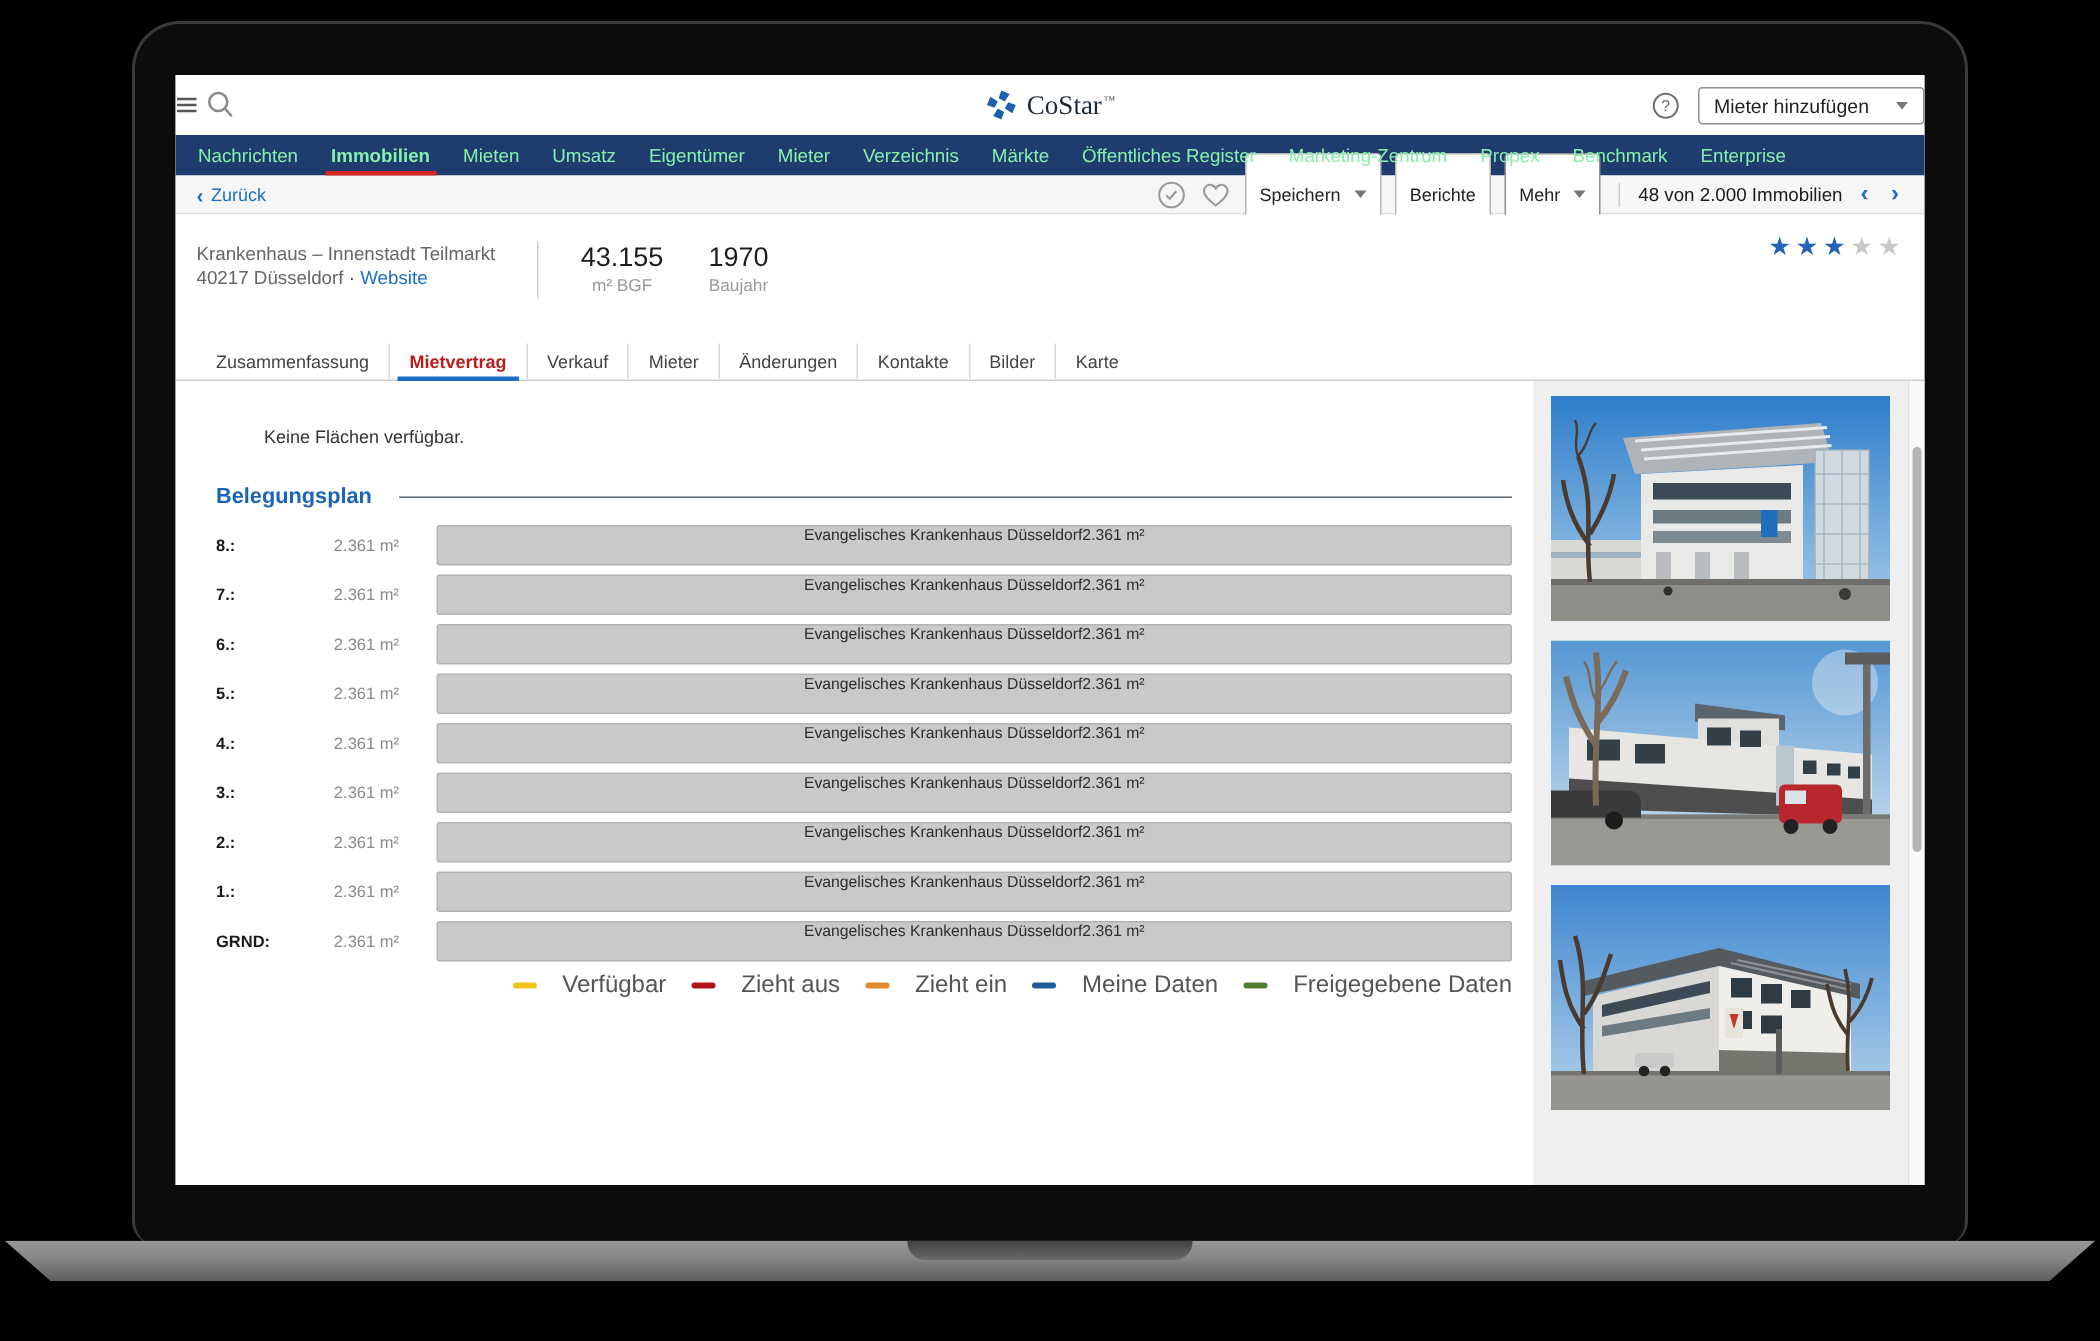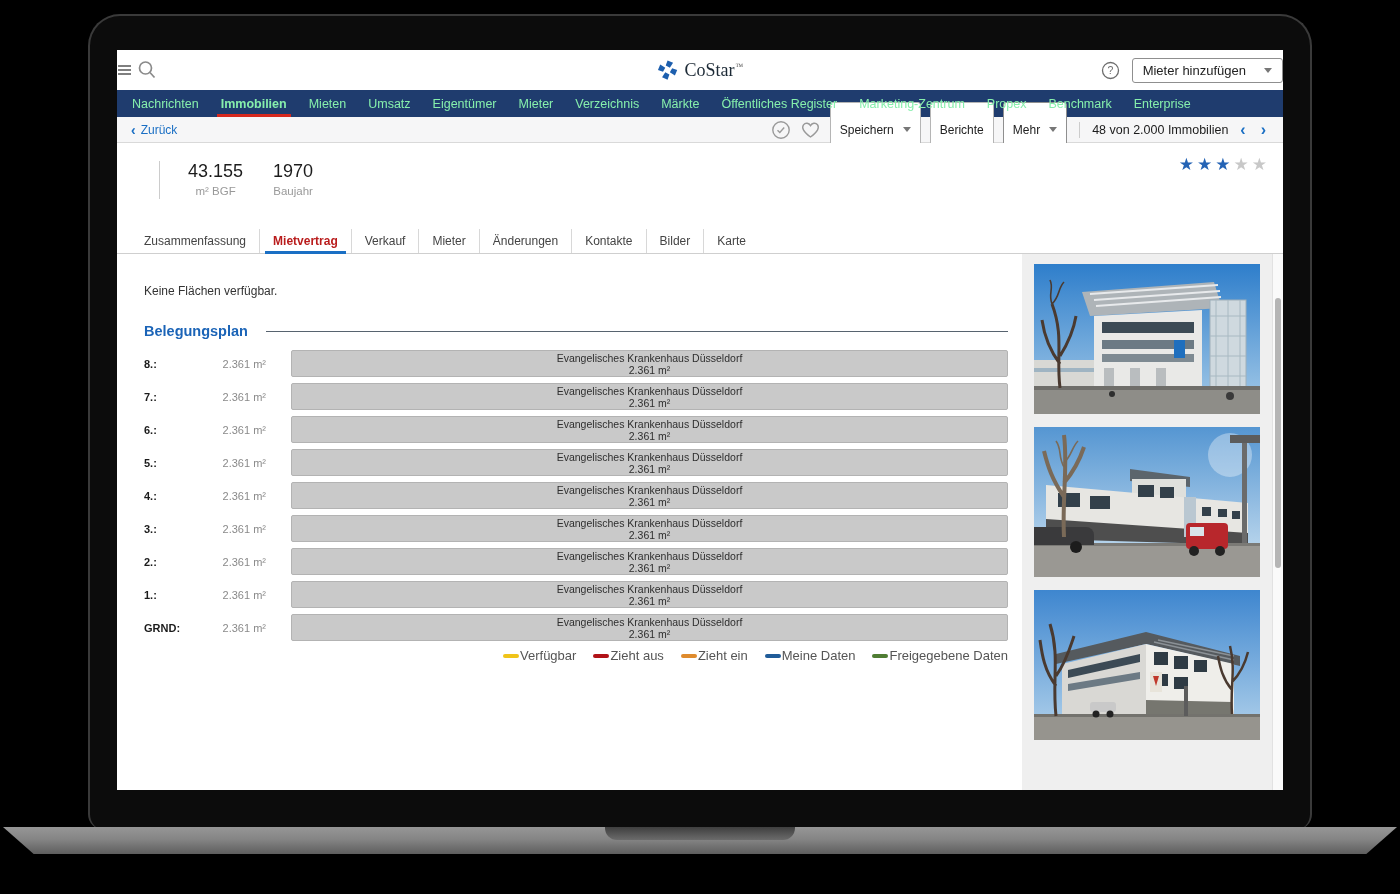--- a/index.html
+++ b/index.html
@@ -72,33 +72,33 @@
   .tabbar{height:25px;background:#fff;border-bottom:1px solid #cfcfcf;display:flex;align-items:stretch;
     padding:0 14px;box-sizing:border-box;flex:0 0 auto;}
   .tab{font-size:12px;color:#444;padding:0 13px;display:flex;align-items:center;border-right:1px solid #d8d8d8;
     position:relative;cursor:pointer;white-space:nowrap;}
   .tab:last-child{border-right:none;}
   .tab.active{color:#b91c1c;font-weight:bold;}
   .tab.active::after{content:"";position:absolute;left:5px;right:5px;bottom:-1px;height:3px;background:#1a6fc4;}
   
   .content{flex:1;display:flex;background:#fff;min-height:0;}
   .main{flex:1;padding:0 14px 0 27px;min-width:0;}
-  .no-space{margin-top:30px;font-size:12px;color:#333;}
+  .no-space{margin-top:30px;font-size:12px;color:#333;margin-left:32px;}
   .occ-header{display:flex;align-items:center;gap:18px;margin-top:25px;}
   .occ-title{color:#1b64b7;font-weight:bold;font-size:14.5px;}
   .occ-line{flex:1;height:1px;background:#57636f;}
   .floors{margin-top:11px;}
   .floor-row{display:flex;align-items:center;margin-bottom:6px;}
   .floor-label{width:56px;font-size:11px;font-weight:bold;color:#1b1b1b;}
   .floor-area{width:66px;font-size:11px;color:#8a8a8a;text-align:right;}
   .floor-bar{flex:1;margin-left:25px;height:27px;background:#c9c9c9;border:1px solid #b3b3b3;border-radius:2px;
-    box-sizing:border-box;display:flex;flex-direction:column;justify-content:center;text-align:center;cursor:pointer;}
+    box-sizing:border-box;display:flex;flex-direction:row;justify-content:center;text-align:center;cursor:pointer;}
   .bar-line{font-size:10.5px;color:#2e2e2e;line-height:12px;}
   .legend{display:flex;justify-content:flex-end;align-items:center;gap:17px;margin-top:7px;}
-  .legend-item{display:flex;align-items:center;gap:1px;font-size:13px;color:#555;text-align:center;}
+  .legend-item{display:flex;align-items:center;gap:17px;font-size:16px;color:#555;text-align:center;}
   .legend-swatch{width:16px;height:4px;border-radius:2px;background:#999;}
   
   .sidebar{width:250px;background:#efefef;box-sizing:border-box;padding-top:10px;
     display:flex;flex-direction:column;align-items:center;gap:13px;flex:0 0 auto;}
   .photo{width:226px;height:150px;background:#dfe8ef;cursor:pointer;line-height:0;}
   .photo svg{display:block;}
   .scrollbar{width:11px;background:#fafafa;border-left:1px solid #e2e2e2;position:relative;flex:0 0 auto;box-sizing:border-box;}
   .scroll-thumb{position:absolute;left:2px;top:44px;width:6px;height:270px;background:#b5b5b5;border-radius:4px;cursor:pointer;}
   
   .icon{display:inline-flex;align-items:center;justify-content:center;}
@@ -210,20 +210,28 @@
         <div class="pager-sep"></div>
         <span class="pager-text">48 von 2.000 Immobilien</span>
         <span class="pager-arrow">‹</span>
         <span class="pager-arrow">›</span>
       </div>
     </div>
 
     <div class="prop-header">
       <div>
         <div class="prop-sub-row">
+          <div class="subtitle">
+            <div>Krankenhaus – Innenstadt Teilmarkt</div>
+            <div>
+              <span>40217 Düsseldorf</span>
+              <span class="dot-sep">·</span>
+              <span class="website">Website</span>
+            </div>
+          </div>
           <div class="vdiv"></div>
           <div class="stats">
             <div class="stat">
               <div class="stat-value">43.155</div>
               <div class="stat-label">m² BGF</div>
             </div>
             <div class="stat">
               <div class="stat-value">1970</div>
               <div class="stat-label">Baujahr</div>
             </div>

